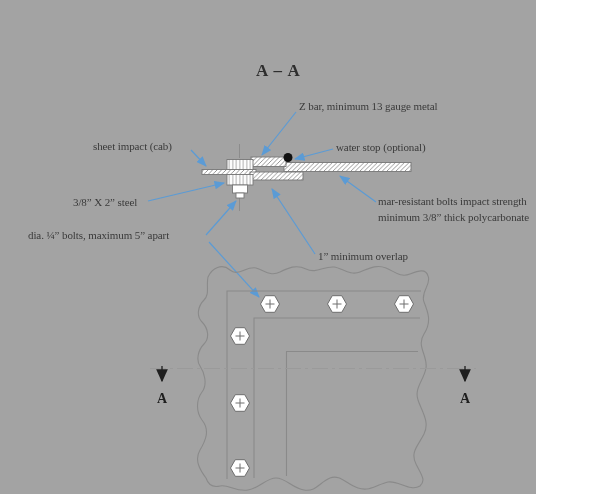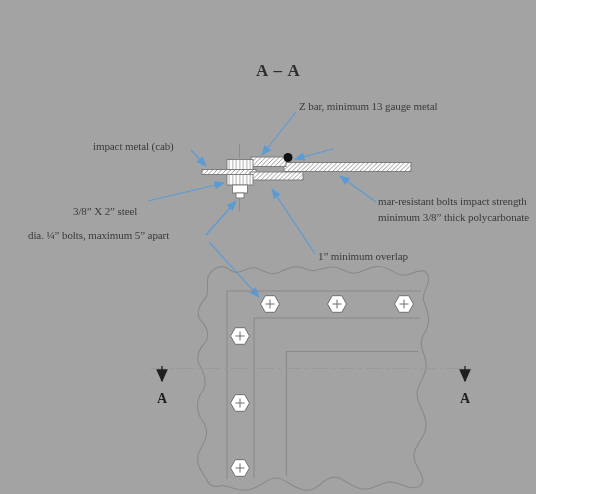--- a/index.html
+++ b/index.html
@@ -154,24 +154,25 @@
       <g>
         <line x1="465" y1="366" x2="465" y2="381" stroke="#1f1f1f" stroke-width="1.3" marker-end="url(#mblack)"></line>
       </g>
     </g>
   </svg>
 
   <div class="lbl title" style="left:256px;top:64px;">A – A</div>
 
   <div class="lbl" style="left:299px;top:99px;">Z bar, minimum 13 gauge metal</div>
 
-  <div class="lbl" style="left:93px;top:139px;">impact metal (cab)</div>
+  <div class="lbl" style="left:93px;top:139px;">sheet impact (cab)</div>
 
+  <div class="lbl" style="left:336px;top:140px;">water stop (optional)</div>
 
-  <div class="lbl" style="left:73px;top:204px;">3/8” X 2” steel</div>
+  <div class="lbl" style="left:73px;top:195px;">3/8” X 2” steel</div>
 
   <div class="lbl lbl2" style="left:378px;top:194px;">
     <div>mar-resistant bolts impact strength</div>
     <div>minimum 3/8” thick polycarbonate</div>
   </div>
 
   <div class="lbl" style="left:28px;top:228px;">dia. ¼” bolts, maximum 5” apart</div>
 
   <div class="lbl" style="left:318px;top:249px;">1” minimum overlap</div>
 

